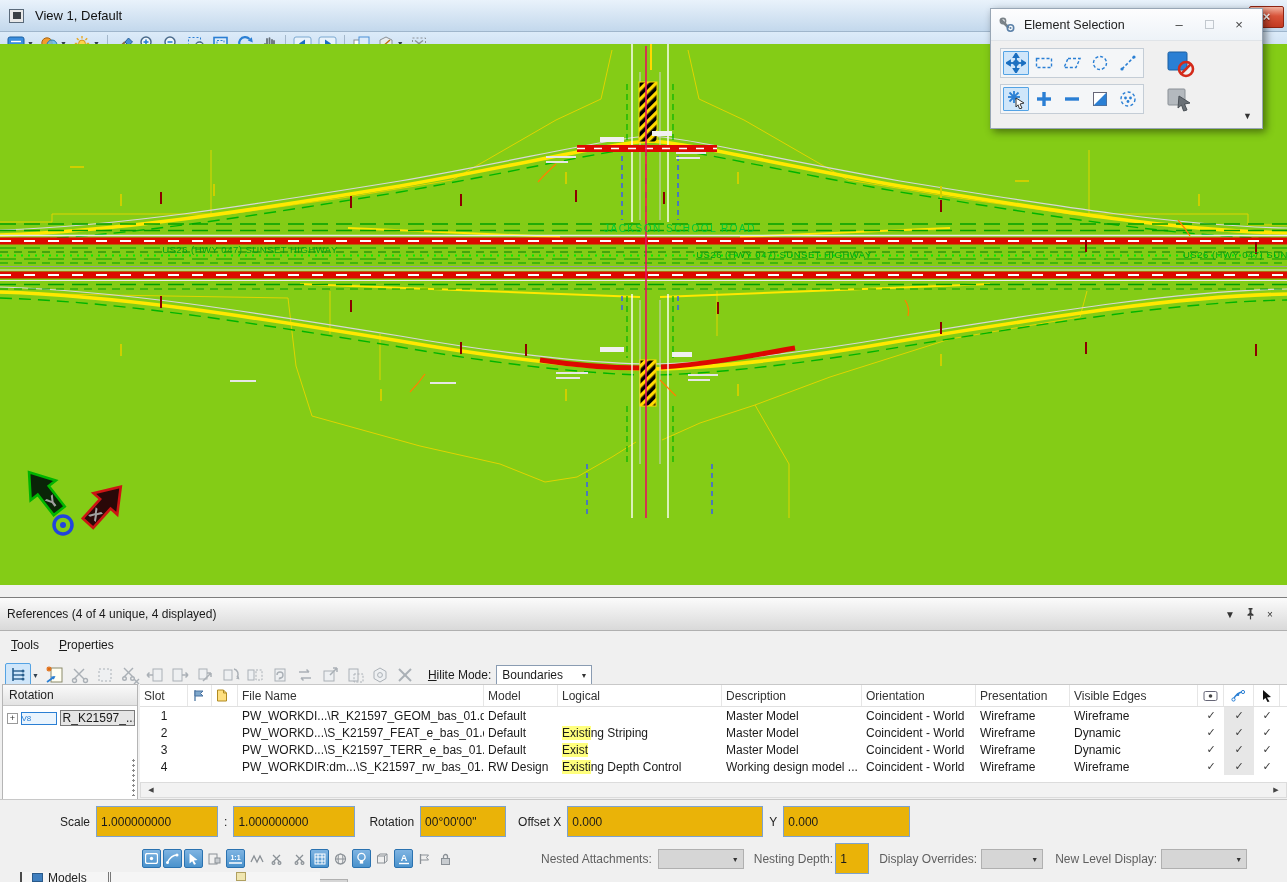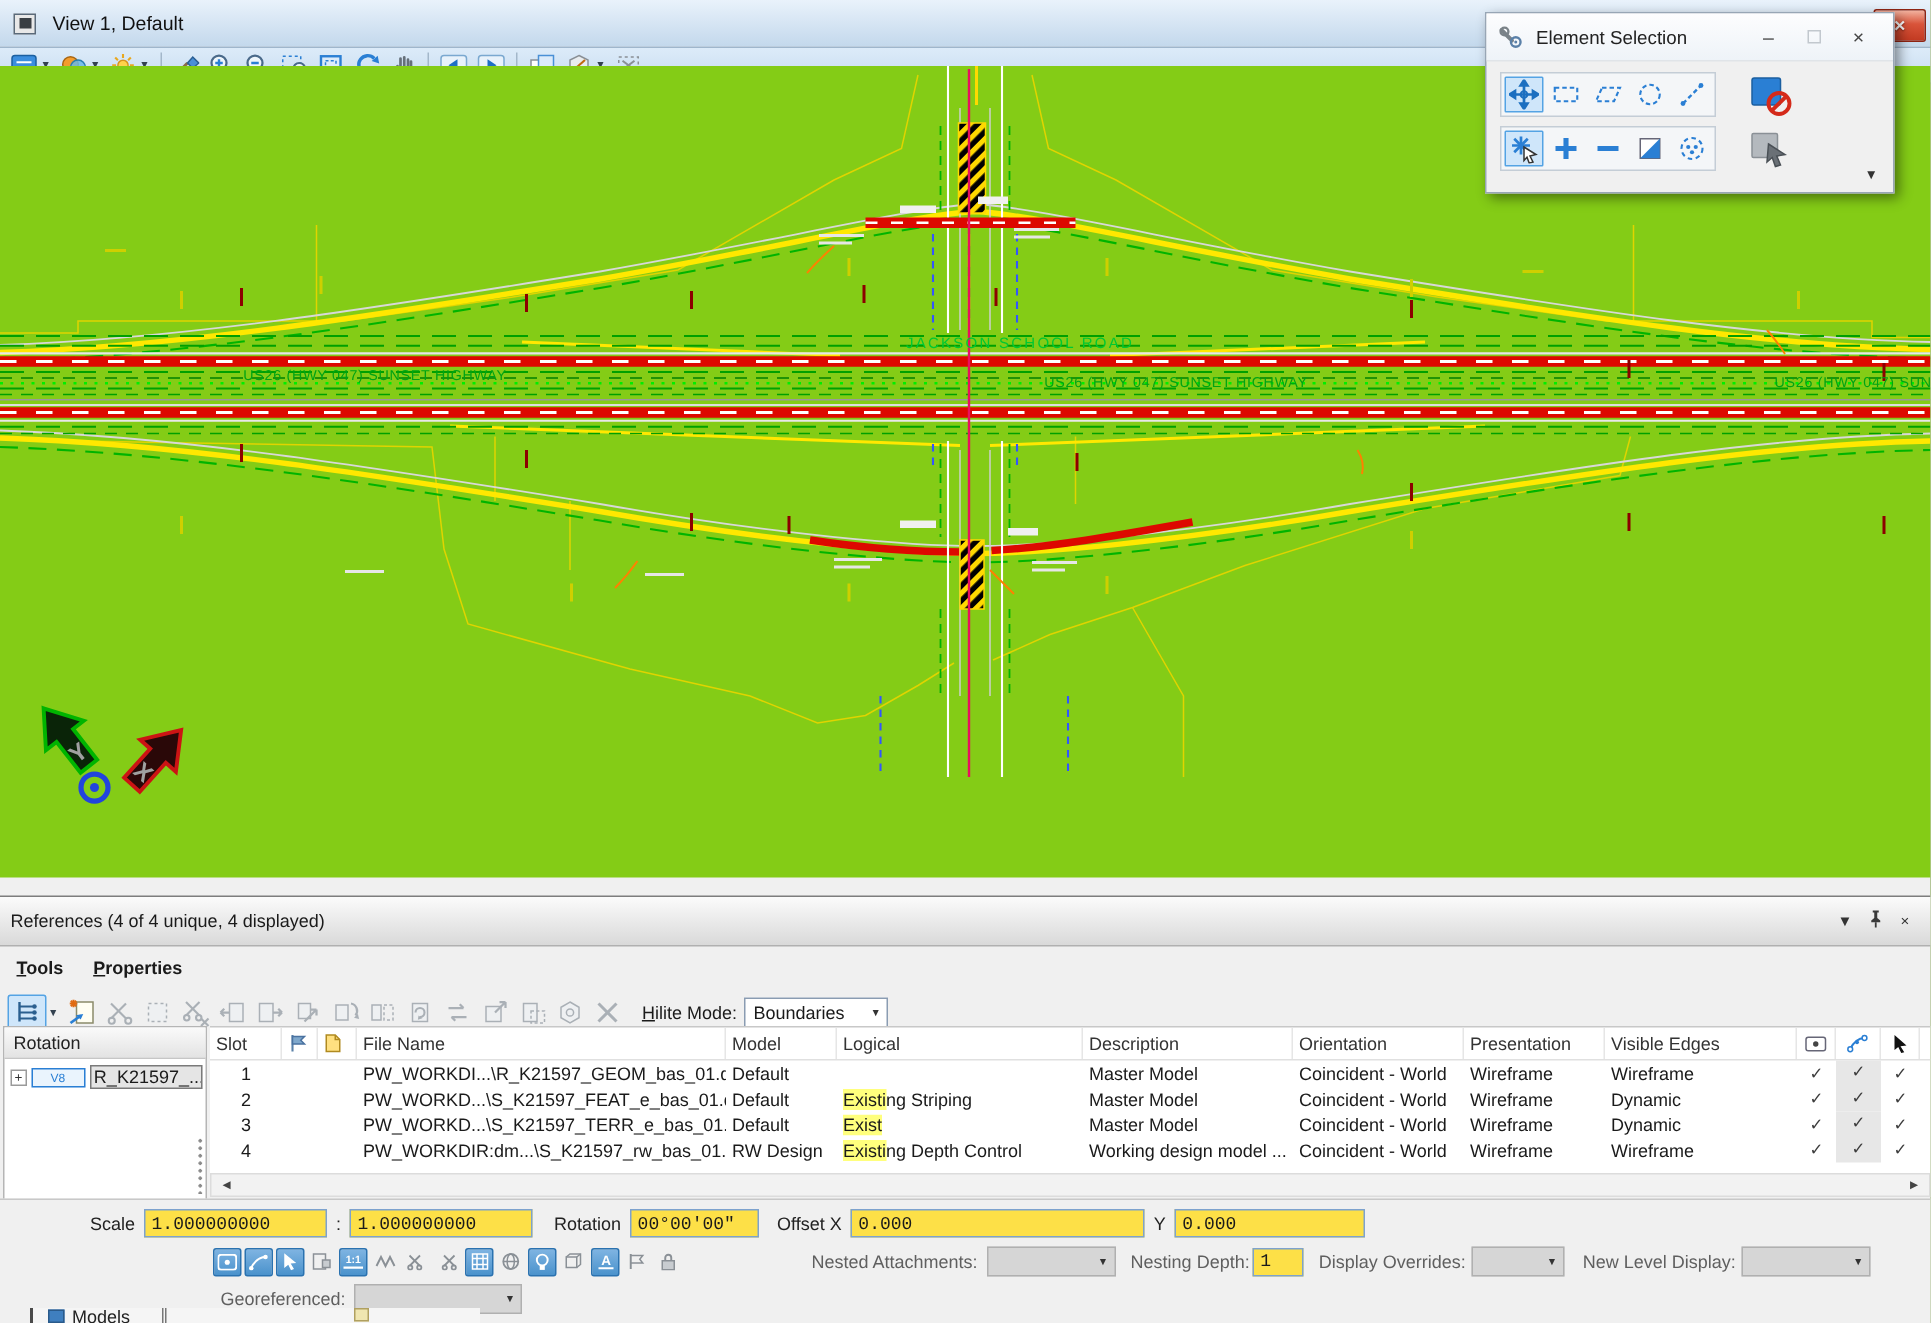--- a/index.html
+++ b/index.html
@@ -49,40 +49,40 @@
   .l1 { top:8px; } .l2 { top:44px; }
   .el-caret { position:absolute; right:10px; bottom:8px; font-size:9px; color:#333; }
 
   
   .refs { position:absolute; left:0; top:597px; width:1287px; height:285px; background:#f0f0f0; border-top:1px solid #7d7d7d; }
   .ref-title { height:22px; background:linear-gradient(#fbfbfb,#d9d9d9); border-bottom:1px solid #b0b0b0;
     display:flex; align-items:center; padding:16px 7px; color:#1a1a1a; }
   .ref-title .t { flex:1; }
   .rt-ico { width:20px; text-align:center; color:#333; font-size:10px; }
   .ref-menubar { height:27px; display:flex; align-items:center; gap:20px; padding-left:11px; }
-  .menu-item { display:inline-block; color:#1a1a1a;font-weight:bold; }
+  .menu-item { display:inline-block; color:#1a1a1a; }
   .menu-item::first-letter { text-decoration:underline; }
   .ref-toolbar { height:34px; display:flex; align-items:center; padding-left:5px; gap:1px; }
   .rbtn { width:24px; height:24px; display:flex; align-items:center; justify-content:center; border:1px solid transparent; border-radius:2px; }
   .rbtn.pressed { background:#cfe6fa; border-color:#54a3e4; width:26px; }
   .rcaret { font-size:7px; color:#33414f; margin:0 3px 0 0; }
   .hilite-wrap { display:flex; align-items:center; margin-left:10px; gap:5px; }
   .fl-u { display:inline-block; }
   .fl-u::first-letter { text-decoration:underline; }
   .combo { position:relative; background:#fff; border:1px solid #8a9cb2; height:20px; display:flex; align-items:center; padding:0 16px 0 5px; }
   .combo .cv { white-space:nowrap; }
   .combo .cc { position:absolute; right:4px; top:6px; font-size:7px; color:#333; }
   .combo.disabled { background:#d6d6d6; border-color:#b0b0b0; }
 
   
   .hier { position:absolute; left:2px; top:86px; width:136px; height:189px; background:#fff; border:1px solid #b5b5b5; }
   .hier-head { height:21px; background:linear-gradient(#fafafa,#e3e3e3); border-bottom:1px solid #c6c6c6; padding:3px 6px; color:#222; }
   .tree-row { display:flex; align-items:center; gap:3px; padding:4px 2px 0 4px; }
   .expander { width:11px; height:11px; border:1px solid #9a9a9a; background:#fff; font-size:9px; line-height:9px; text-align:center; color:#333; }
-  .v8badge { width:38px; height:13px; border:1px solid #2a7fd4; color:#2a7fd4; font-size:8px; font-weight:normal; text-align:center; line-height:11px; background:#eaf4fd; }
+  .v8badge { width:38px; height:13px; border:1px solid #2a7fd4; color:#2a7fd4; font-size:8px; font-weight:normal; line-height:11px; background:#eaf4fd; }
   .tree-label { border:1px solid #7a7a7a; background:#e5e5e5; padding:0 2px; height:16px; line-height:14px; max-width:92px; overflow:hidden; white-space:nowrap; }
   .hier-scroll { position:absolute; left:0; bottom:0; width:100%; height:16px; background:#f0f0f0; border-top:1px solid #d0d0d0; display:flex; align-items:center; justify-content:space-between; padding:0 2px; }
   .hs-arrow { font-size:7px; color:#444; width:14px; text-align:center; }
   .hs-thumb { flex:0 0 56px; height:10px; background:#dcdcdc; border:1px solid #c0c0c0; margin-right:auto; }
   .splitter-grip { position:absolute; left:131px; top:160px; width:5px; height:38px;
     background-image:radial-gradient(#8a8a8a 1px, transparent 1.2px); background-size:5px 5px; }
 
   
   .table-wrap { position:absolute; left:140px; top:86px; width:1147px; height:98px; background:#fff; border-top:1px solid #c8c8c8; }
   .trow { display:flex; height:17px; align-items:center; }
@@ -99,21 +99,21 @@
   .body-ck2 { background:#e7e7e7; height:100%; line-height:17px; }
   .hl { background:#ffff7d; }
   .check { color:#3c3c3c; font-size:11px; }
   .hscroll { position:absolute; left:140px; top:184px; width:1147px; height:16px; background:#f2f2f2; border:1px solid #dcdcdc;
     display:flex; align-items:center; justify-content:space-between; padding:0 3px; }
 
   
   .fields-zone { position:absolute; left:0; top:201px; width:1287px; height:84px; border-top:1px solid #c8c8c8; background:#f0f0f0; }
   .frow { display:flex; align-items:center; }
   .row-scale { padding-left:60px; margin-top:6px; gap:6px; }
-  .field { background:#fde047; border:1px solid #7da2ce; height:19px; display:flex; align-items:center; padding:0 4px; white-space:nowrap;font-family:Liberation Mono, monospace; }
+  .field { background:#eab308; border:1px solid #7da2ce; height:31px; display:flex; align-items:center; padding:0 4px; white-space:nowrap; }
   .lab { color:#222; }
   .lab-dis { color:#5f5f5f; }
   .row-toggles { padding-left:142px; margin-top:6px; gap:2px; }
   .tg { width:19px; height:19px; border:1px solid transparent; border-radius:2px; display:flex; align-items:center; justify-content:center; }
   .tg.on { background:linear-gradient(#7fb4e2,#4a92cc); border-color:#2a72b0; }
   .row-geo { padding-left:147px; margin-top:5px; gap:6px; }
 
   
   .sliver { position:absolute; left:20px; top:872px; width:300px; height:10px; background:#f5f5f5; border-left:2px solid #4a4a4a; overflow:hidden; display:flex; align-items:flex-start; gap:5px; padding-left:10px; }
   .sliver .mico { width:11px; height:9px; background:#3f7fbf; border:1px solid #2a5a8a; margin-top:1px; }

